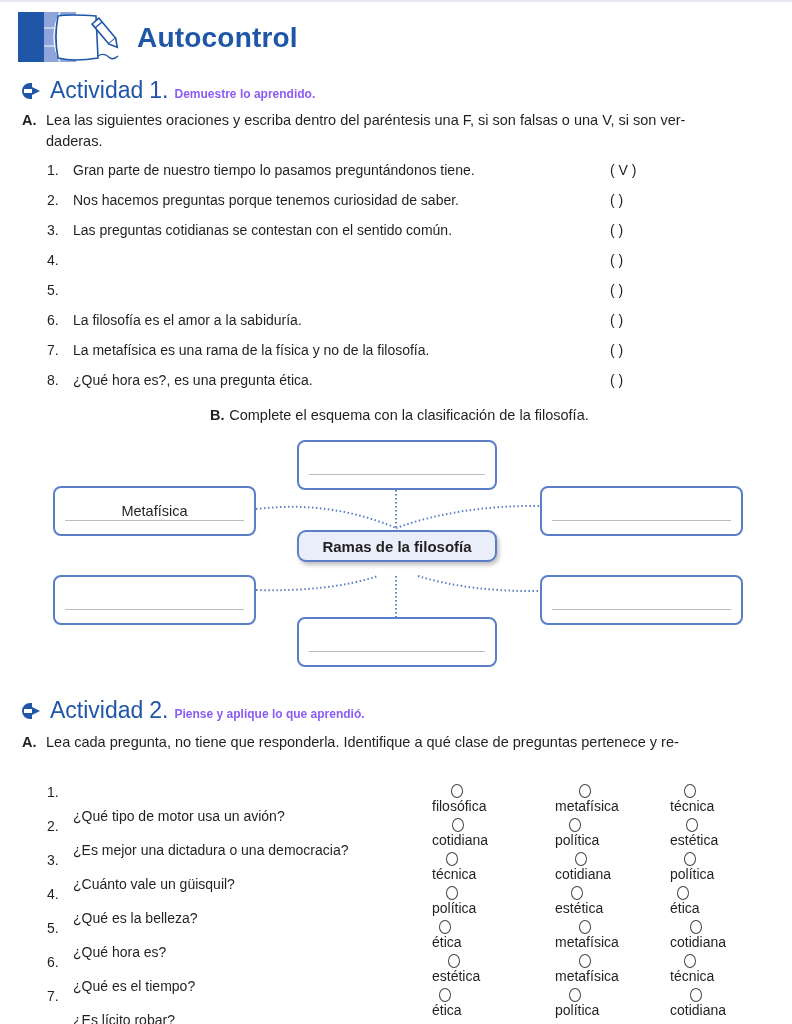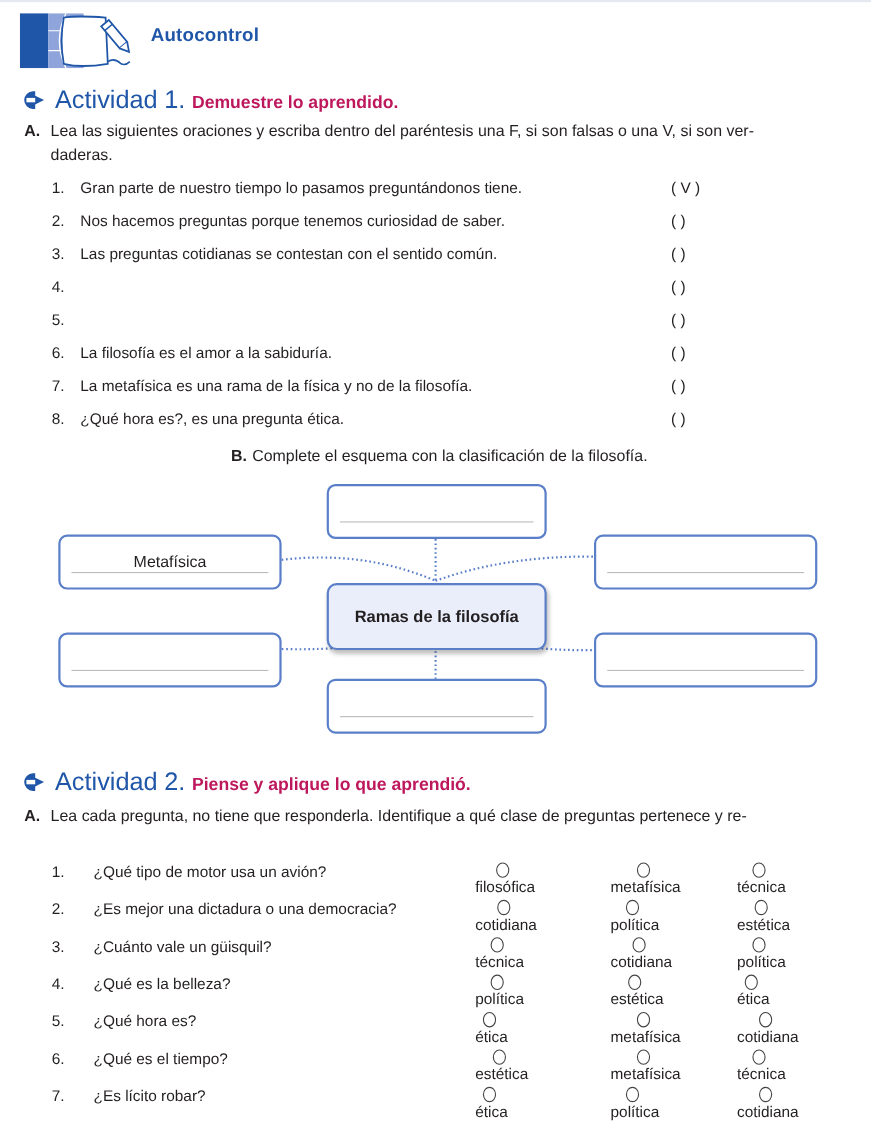--- a/index.html
+++ b/index.html
@@ -3,50 +3,50 @@
 <meta charset="utf-8">
 <style>
   * { box-sizing: border-box; margin: 0; padding: 0; }
   html, body { width: 792px; height: 1024px; background: #ffffff; overflow: hidden; }
   body { font-family: "DejaVu Sans Condensed", "Liberation Sans", sans-serif; color: #231f20; position: relative; }
   .topline { position: absolute; left: 0; top: 0; width: 792px; height: 2px; background: #e6e9ef; }
 
   
   .header { position: absolute; left: 18px; top: 12px; height: 50px; display: flex; align-items: center; }
   .header-icon { width: 105px; height: 50px; position: relative; }
-  .header-title { position: absolute; left: 137px; top: 22px; font-family: "Liberation Sans", sans-serif; font-weight: bold; font-size: 17px; color: #1f56a8; letter-spacing: 0.2px; }
+  .header-title { position: absolute; left: 137px; top: 22px; font-family: "Liberation Sans", sans-serif; font-weight: bold; font-size: 28px; color: #1f56a8; letter-spacing: 0.2px; }
 
   
   .act { position: absolute; left: 20px; display: flex; align-items: baseline; }
   .act-arrow { width: 22px; height: 18px; margin-right: 8px; align-self: center; }
   .act-title { font-family: "Liberation Sans", sans-serif; font-size: 23px; color: #1f56a8; font-weight: normal; }
   .act-num { font-family: "Liberation Sans", sans-serif; font-size: 23px; color: #1f56a8; margin-left: 6px; }
-  .act-sub { font-family: "Liberation Sans", sans-serif; font-weight: bold; font-size: 16px; color: #be185d; margin-left: 6px; }
+  .act-sub { font-family: "Liberation Sans", sans-serif; font-weight: bold; font-size: 12px; color: #8b5cf6; margin-left: 6px; }
 
   .instr { position: absolute; left: 22px; width: 750px; font-family: "Liberation Sans", sans-serif; font-size: 14.5px; line-height: 21px; color: #231f20; }
   .instr .letter { font-weight: bold; display: inline-block; width: 24px; }
   .instr .cont { padding-left: 24px; display: block; }
 
   
   .tf-row { position: absolute; left: 47px; width: 620px; font-family: "Liberation Sans", sans-serif; font-size: 14px; color: #231f20; height: 20px; }
   .tf-num { position: absolute; left: 0; }
   .tf-text { position: absolute; left: 26px; }
   .tf-paren { position: absolute; left: 563px; }
 
   
   .box { position: absolute; border: 2px solid #5a7fc8; border-radius: 8px; background: #fff; }
   .box .line { position: absolute; left: 10px; right: 10px; bottom: 13px; border-bottom: 1px solid #bbbbbb; }
   .box .val { position: absolute; left: 0; right: 0; bottom: 15px; text-align: center; font-family: "Liberation Sans", sans-serif; font-size: 14.5px; color: #231f20; }
-  .center-box { position: absolute; left: 297px; top: 530px; width: 200px; height: 61px; border: 2px solid #5a7fc8; border-radius: 9px; background: #e9eefa; box-shadow: 2px 3px 4px rgba(0,0,0,0.25); display: flex; align-items: center; justify-content: center; font-family: "Liberation Sans", sans-serif; font-weight: bold; font-size: 15px; color: #231f20; }
+  .center-box { position: absolute; left: 297px; top: 530px; width: 200px; height: 32px; border: 2px solid #5a7fc8; border-radius: 9px; background: #e9eefa; box-shadow: 2px 3px 4px rgba(0,0,0,0.25); display: flex; align-items: center; justify-content: center; font-family: "Liberation Sans", sans-serif; font-weight: bold; font-size: 15px; color: #231f20; }
   svg.connectors { position: absolute; left: 0; top: 0; }
 
   
   .mc-row { position: absolute; left: 47px; width: 730px; font-family: "Liberation Sans", sans-serif; font-size: 14px; color: #231f20; height: 20px; }
   .mc-num { position: absolute; left: 0; }
-  .mc-text { position: absolute; left: 38px; }
+  .mc-text { position: absolute; left: 26px; margin-top: 24px; }
   .opt { position: absolute; display: flex; align-items: center; flex-direction: column; }
   .radio { width: 12px; height: 14px; border: 1px solid #444; border-radius: 50%; margin-right: 4px; background: #fff; display: inline-block; }
 </style>
 </head>
 <body>
 
 <div class="topline"></div>
 
 <div class="header">
   <svg class="header-icon" viewBox="0 0 105 50" width="105" height="50">

